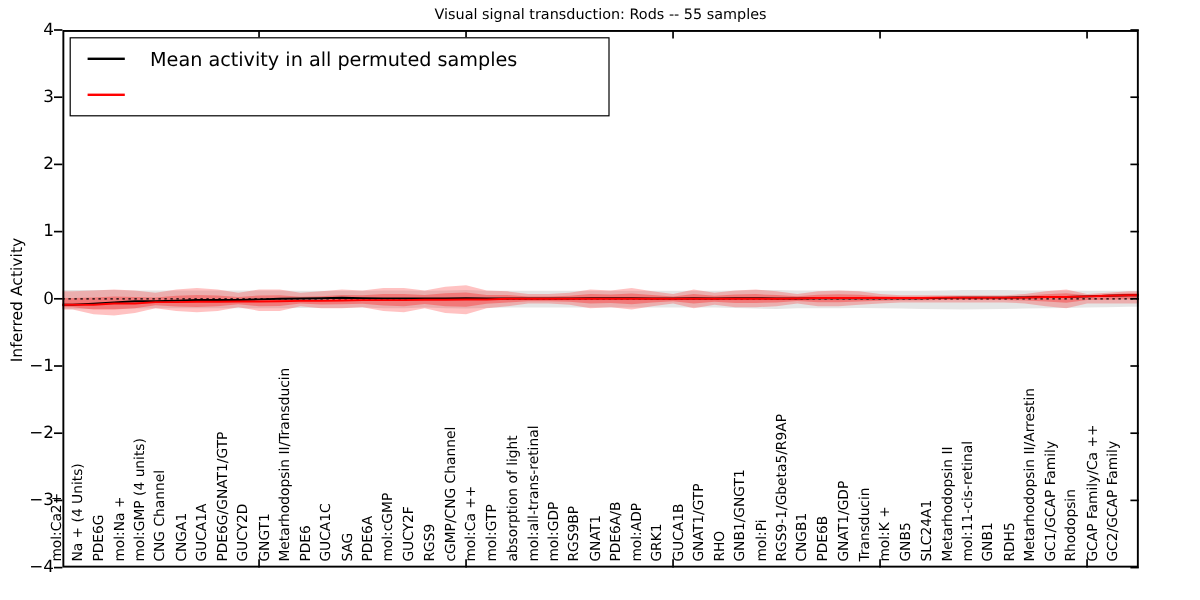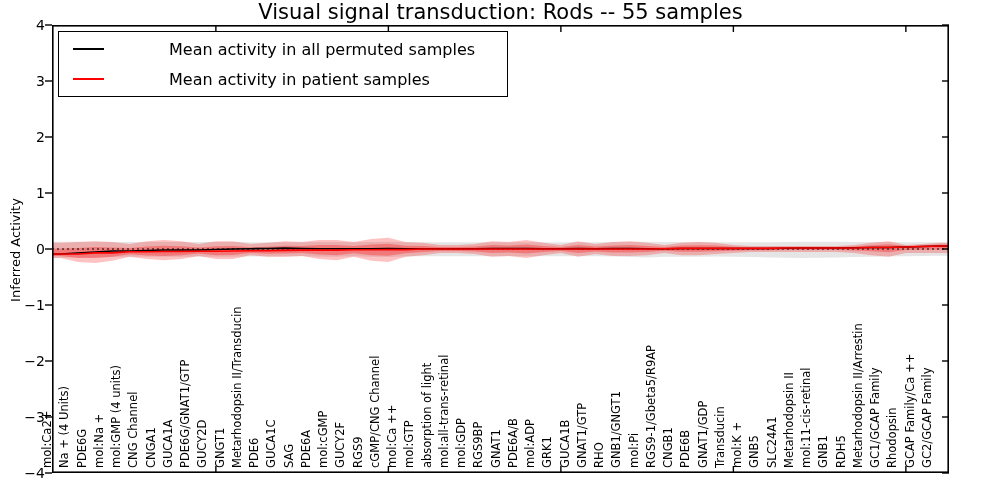--- a/index.html
+++ b/index.html
@@ -4,21 +4,21 @@
 <style>
   html,body{margin:0;padding:0;background:#ffffff;}
   #figure{
     position:relative;width:1000px;height:500px;background:#ffffff;
     font-family:"DejaVu Sans","Liberation Sans",sans-serif;color:#000;
     overflow:hidden;
   }
   #chart-svg{position:absolute;left:0;top:0;}
   .fig-title{
     position:absolute;left:52px;top:2px;width:897px;text-align:center;
-    font-size:21px;line-height:20px;
+    font-size:12px;line-height:20px;
   }
   .x-axis-label{
     position:absolute;left:52px;top:478px;width:897px;text-align:center;
     font-size:13px;
   }
   .y-axis-label{
     position:absolute;left:15px;top:250px;transform:translate(-50%,-50%) rotate(-90deg);
     white-space:nowrap;font-size:13px;
   }
   .y-tick-label{
@@ -27,21 +27,21 @@
   }
   .cat-label{
     position:absolute;white-space:nowrap;font-size:11.5px;line-height:13px;
     transform:rotate(-90deg);transform-origin:0 100%;padding-left:2px;
   }
   .legend-box{
     position:absolute;left:58px;top:31px;width:450px;height:66px;
     border:1.6px solid #000;background:#ffffff;box-sizing:border-box;
     display:flex;flex-direction:column;justify-content:space-evenly;
   }
-  .legend-row{display:flex;align-items:center;height:26px;gap:44px;}
+  .legend-row{display:flex;align-items:center;height:26px;}
   .legend-line{width:31px;height:2px;margin-left:14px;flex:0 0 auto;}
   .legend-text{margin-left:21px;font-size:16px;white-space:nowrap;}
 </style>
 </head>
 <body>
 
 <div id="figure">
   <svg id="chart-svg" width="1000" height="500">
       <polygon points="52.0,241.7 60.6,241.7 77.9,241.7 95.1,241.7 112.4,242.0 129.6,242.0 146.9,242.0 164.1,242.0 181.4,242.0 198.6,242.0 215.9,242.0 233.1,242.0 250.4,242.3 267.6,242.3 284.9,242.3 302.1,242.3 319.4,242.0 336.6,242.0 353.9,242.3 371.1,242.0 388.4,241.7 405.6,242.3 422.9,242.3 440.1,242.3 457.4,242.3 474.6,242.3 491.9,242.3 509.1,242.3 526.4,242.3 543.6,242.3 560.9,242.3 578.1,242.3 595.4,242.3 612.6,242.0 629.9,241.7 647.1,241.7 664.4,242.0 681.6,242.0 698.9,242.0 716.1,242.3 733.4,242.3 750.6,242.3 767.9,242.3 785.1,242.0 802.4,241.7 819.6,241.7 836.9,241.7 854.1,242.0 871.4,242.0 888.6,242.0 905.9,242.3 923.1,242.3 940.4,242.3 949.0,242.3 949.0,255.7 940.4,255.7 923.1,256.0 905.9,256.3 888.6,256.6 871.4,256.8 854.1,257.1 836.9,257.4 819.6,257.7 802.4,258.0 785.1,257.7 767.9,257.4 750.6,257.1 733.4,256.8 716.1,256.6 698.9,256.8 681.6,256.8 664.4,256.8 647.1,257.4 629.9,257.1 612.6,256.6 595.4,256.3 578.1,256.3 560.9,256.3 543.6,256.3 526.4,256.3 509.1,256.3 491.9,256.3 474.6,256.3 457.4,256.3 440.1,256.3 422.9,256.3 405.6,256.6 388.4,257.1 371.1,256.8 353.9,256.3 336.6,256.8 319.4,256.8 302.1,256.3 284.9,256.6 267.6,256.6 250.4,256.6 233.1,256.8 215.9,256.8 198.6,256.8 181.4,256.8 164.1,256.8 146.9,256.8 129.6,256.8 112.4,257.1 95.1,257.4 77.9,257.4 60.6,257.7 52.0,257.7" fill="rgba(0,0,0,0.10)" stroke="none"></polygon>
       <polygon points="52.0,242.8 60.6,242.8 77.9,242.0 95.1,241.2 112.4,242.0 129.6,244.0 146.9,241.2 164.1,240.0 181.4,241.2 198.6,244.0 215.9,241.2 233.1,241.2 250.4,244.0 267.6,242.8 284.9,241.2 302.1,242.0 319.4,240.0 336.6,240.0 353.9,242.0 371.1,238.9 388.4,237.8 405.6,242.0 422.9,242.8 440.1,245.1 457.4,245.1 474.6,244.0 491.9,241.2 509.1,242.0 526.4,240.0 543.6,242.8 560.9,245.1 578.1,241.2 595.4,244.0 612.6,242.0 629.9,241.2 647.1,242.8 664.4,245.1 681.6,242.8 698.9,242.0 716.1,242.8 733.4,245.1 750.6,246.0 767.9,246.0 785.1,246.0 802.4,246.0 819.6,246.0 836.9,246.0 854.1,245.1 871.4,242.8 888.6,241.2 905.9,245.1 923.1,244.0 940.4,242.8 949.0,242.8 949.0,252.9 940.4,252.9 923.1,252.9 905.9,252.9 888.6,256.8 871.4,255.2 854.1,252.9 836.9,252.0 819.6,252.0 802.4,252.0 785.1,252.0 767.9,252.0 750.6,252.0 733.4,252.9 716.1,254.0 698.9,255.2 681.6,255.2 664.4,252.9 647.1,255.2 629.9,256.0 612.6,256.0 595.4,254.0 578.1,256.8 560.9,252.9 543.6,255.2 526.4,258.0 509.1,256.0 491.9,256.8 474.6,254.0 457.4,252.9 440.1,252.9 422.9,255.2 405.6,256.8 388.4,261.9 371.1,260.8 353.9,256.8 336.6,260.2 319.4,259.1 302.1,256.0 284.9,256.8 267.6,256.8 250.4,255.2 233.1,259.1 215.9,259.1 198.6,256.0 181.4,259.1 164.1,260.2 146.9,259.1 129.6,256.8 112.4,260.8 95.1,263.0 77.9,261.9 60.6,258.0 52.0,258.0" fill="rgba(255,0,0,0.24)" stroke="none"></polygon>
@@ -83,21 +83,20 @@
   <div class="fig-title">Visual signal transduction: Rods -- 55 samples</div>
   <div class="y-axis-label">Inferred Activity</div>
 
   <div class="legend-box">
     <div class="legend-row">
       <div class="legend-line" style="background: rgb(0, 0, 0);"></div>
       <div class="legend-text">Mean activity in all permuted samples</div>
     </div>
     <div class="legend-row">
       <div class="legend-line" style="background: rgb(255, 0, 0);"></div>
-      <div class="legend-text">Mean activity in patient samples</div>
     </div>
   </div>
 <div class="y-tick-label" style="top: 465px;">−4</div>
     <div class="y-tick-label" style="top: 409px;">−3</div>
     <div class="y-tick-label" style="top: 353px;">−2</div>
     <div class="y-tick-label" style="top: 297px;">−1</div>
     <div class="y-tick-label" style="top: 241px;">0</div>
     <div class="y-tick-label" style="top: 185px;">1</div>
     <div class="y-tick-label" style="top: 129px;">2</div>
     <div class="y-tick-label" style="top: 73px;">3</div>

